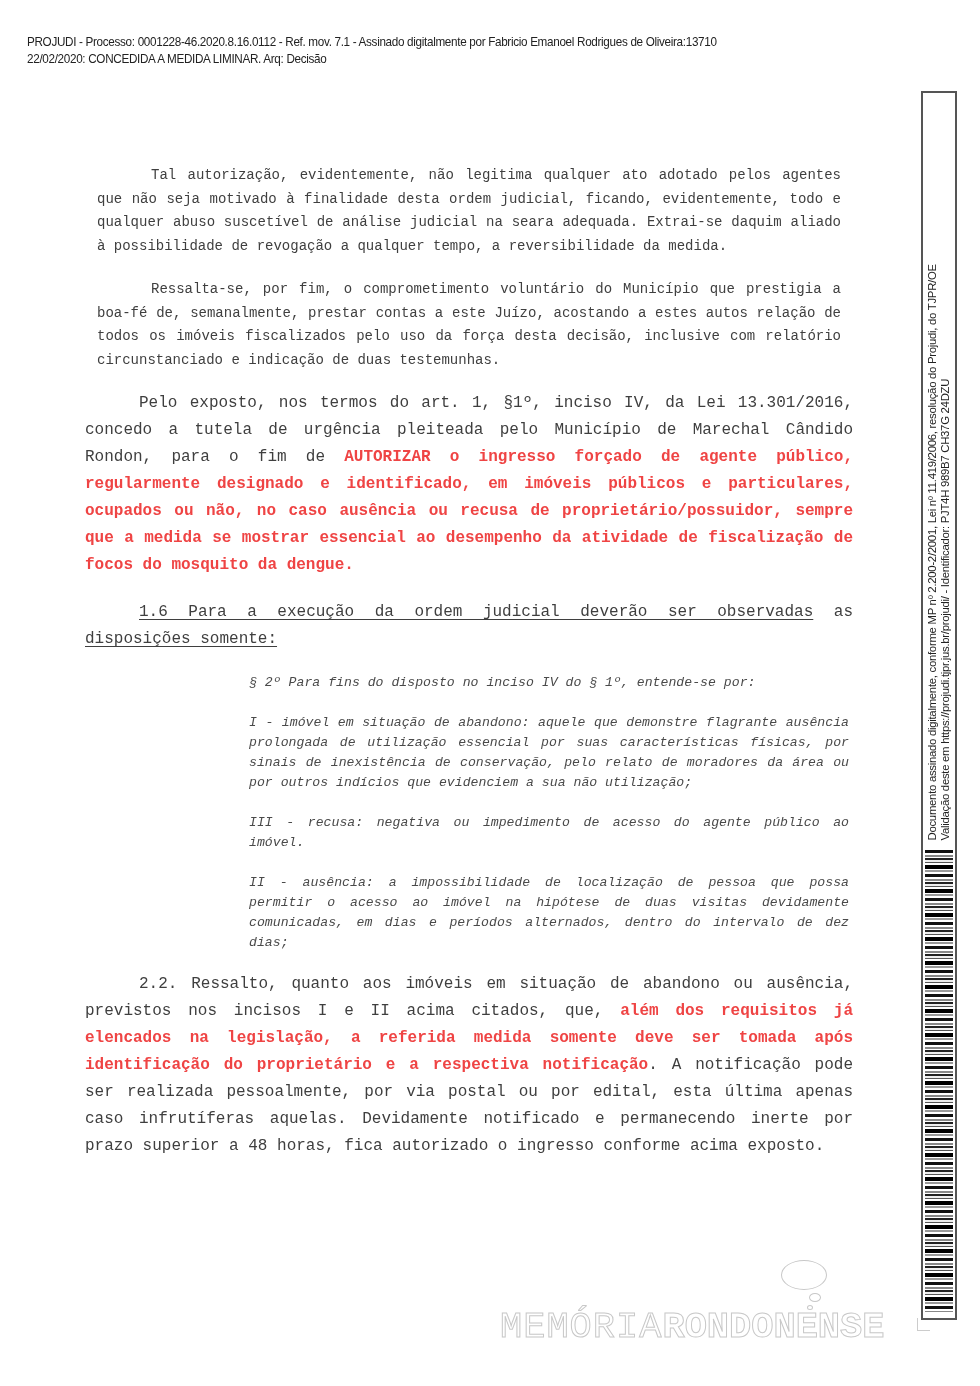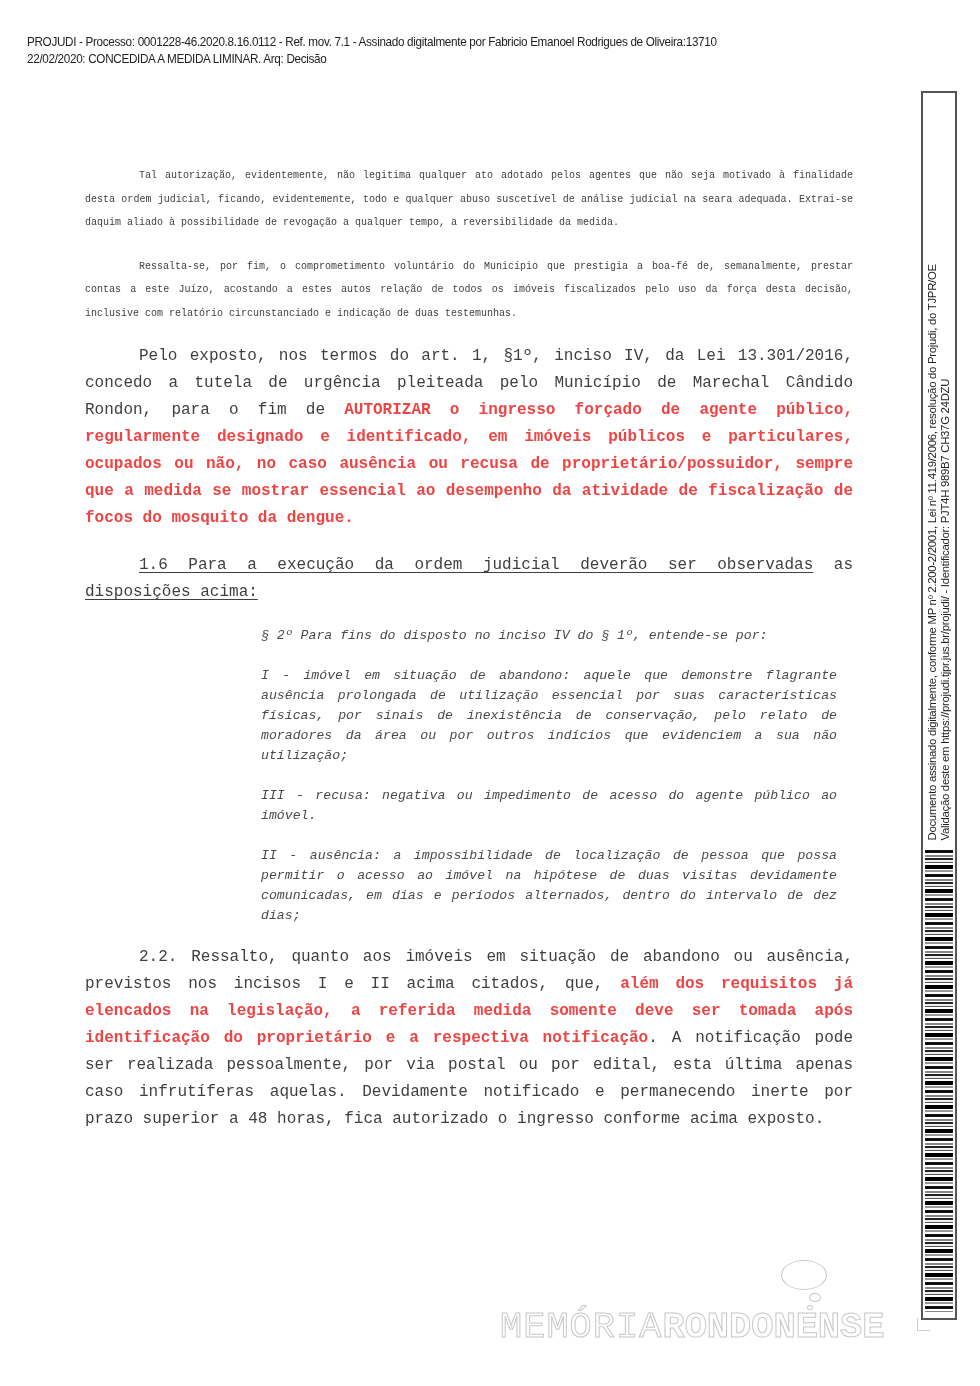--- a/index.html
+++ b/index.html
@@ -35,39 +35,39 @@
       top: 146px;
       width: 768px;
     }
     .p-large {
       font-size: 16px;
       line-height: 27px;
       text-align: justify;
       margin: 0;
     }
     .p-small {
-      font-size: 10px;
+      font-size: 14px;
       line-height: 23.5px;
       text-align: justify;
-      margin: 0;
+      margin: 12px;
     }
     .indent-lg { text-indent: 54px; }
     .indent-sm { text-indent: 54px; }
     .b { font-weight: bold; color: #ef4444; }
     .i { font-style: italic; }
     .u { text-decoration: underline; text-underline-offset: 3px; }
     .quote {
       margin-left: 160px;
       font-size: 13.2px;
       line-height: 20px;
       font-style: italic;
       text-align: justify;
       color: #4a4a4a;
     }
-    .quote p { margin: 16px; }
+    .quote p { margin: 4px; }
 
     
     .sig-box {
       position: absolute;
       left: 921px;
       top: 91px;
       width: 36px;
       height: 1229px;
       border: 2px solid #555;
       box-sizing: border-box;
@@ -180,21 +180,21 @@
 
 <div class="content">
 
 
   <p class="p-small indent-sm" style="margin-top:18px;">Tal autorização, evidentemente, não legitima qualquer ato adotado pelos agentes que não seja motivado à finalidade desta ordem judicial, ficando, evidentemente, todo e qualquer abuso suscetível de análise judicial na seara adequada. Extrai-se daquim aliado à possibilidade de revogação a qualquer tempo, a reversibilidade da medida.</p>
 
   <p class="p-small indent-sm" style="margin-top:20px;">Ressalta-se, por fim, o comprometimento voluntário do Município que prestigia a boa-fé de, semanalmente, prestar contas a este Juízo, acostando a estes autos relação de todos os imóveis fiscalizados pelo uso da força desta decisão, inclusive com relatório circunstanciado e indicação de duas testemunhas.</p>
 
   <p class="p-large indent-lg" style="margin-top:18px;"><span>Pelo exposto, nos termos do art. 1, §1º, inciso IV, da Lei 13.301/2016, concedo a tutela de urgência pleiteada pelo Município de Marechal Cândido Rondon, para o fim de </span><span class="b">AUTORIZAR o ingresso forçado de agente público, regularmente designado e identificado, em imóveis públicos e particulares, ocupados ou  não, no caso ausência ou recusa de proprietário/possuidor, sempre que a medida se mostrar essencial ao desempenho da atividade de fiscalização de focos do mosquito da dengue.</span></p>
 
-  <p class="p-large indent-lg" style="margin-top:20px;"><span class="u">1.6 Para a execução da ordem judicial deverão ser observadas</span><span> as </span><span class="u">disposições acima:</span></p>
+  <p class="p-large indent-lg" style="margin-top:20px;"><span class="u">1.6 Para a execução da ordem judicial deverão ser observadas</span><span> as </span><span class="u">disposições somente:</span></p>
 
   <div class="quote" style="margin-top:20px;">
     <p>§ 2º Para fins do disposto no inciso IV do § 1º, entende-se por:</p>
     <p style="margin-top:20px;">I - imóvel em situação de abandono: aquele que demonstre flagrante ausência prolongada de utilização essencial por suas características físicas, por sinais de inexistência de conservação, pelo relato de moradores da área ou por outros indícios que evidenciem a sua não utilização;</p>
     <p style="margin-top:20px;">III - recusa: negativa ou impedimento de acesso do agente público ao imóvel.</p>
     <p style="margin-top:20px;">II - ausência: a impossibilidade de localização de pessoa que possa permitir o acesso ao imóvel na hipótese de duas visitas devidamente comunicadas, em dias e períodos alternados, dentro do intervalo de dez dias;</p>
   </div>
 
   <p class="p-large indent-lg" style="margin-top:18px;"><span>2.2. Ressalto, quanto aos imóveis em situação de abandono ou ausência, previstos nos incisos I e II acima citados, que, </span><span class="b">além dos requisitos já elencados na legislação, a referida medida somente deve ser tomada após identificação do proprietário e a respectiva notificação</span><span>. A notificação pode ser realizada pessoalmente, por via postal ou por edital, esta última apenas caso infrutíferas aquelas. Devidamente notificado e permanecendo inerte por prazo superior a 48 horas, fica autorizado o ingresso conforme acima exposto.</span></p>
 </div>

